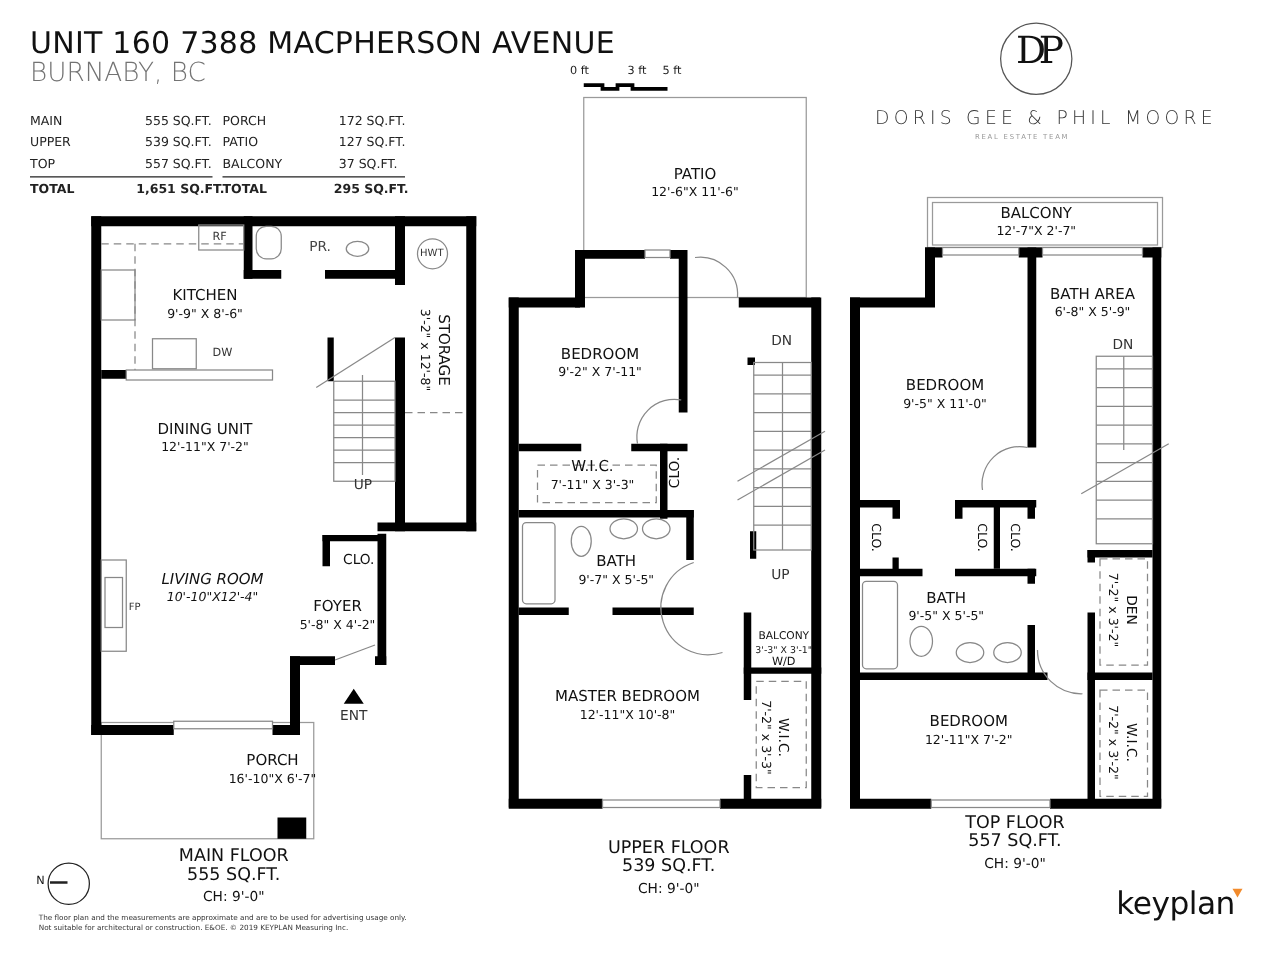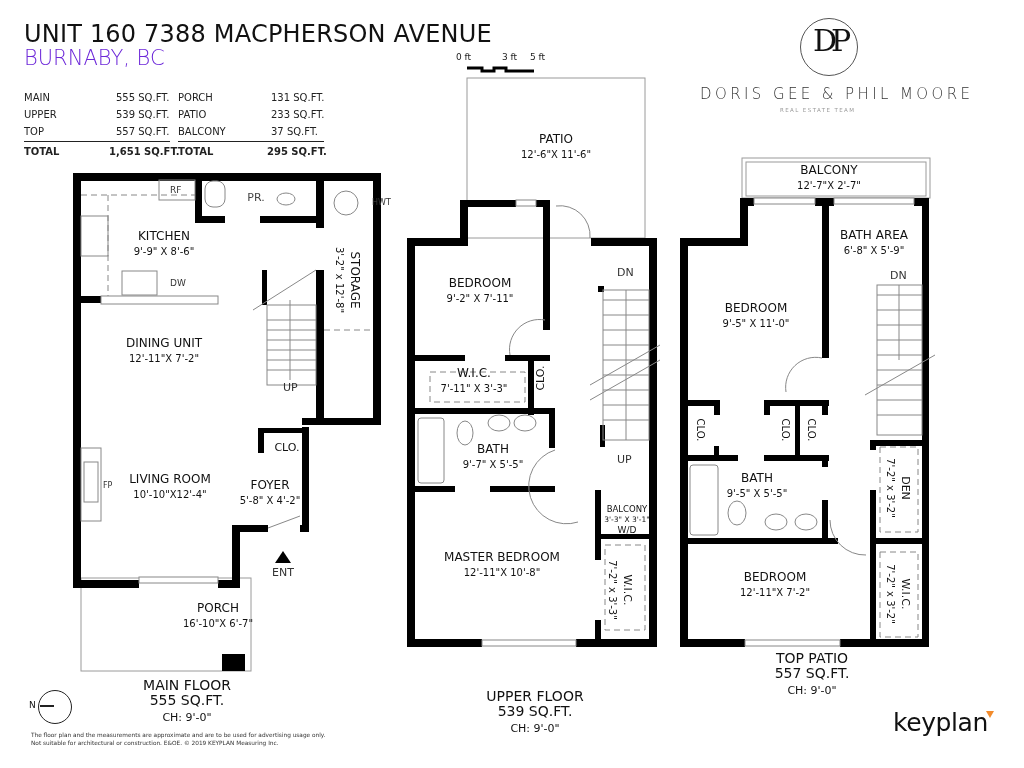--- a/index.html
+++ b/index.html
@@ -1,20 +1,20 @@
 <!DOCTYPE html>
 <html><head>
 <meta charset="utf-8">
 <style>
   html, body { margin: 0; padding: 0; background: #ffffff; }
   body { width: 1024px; height: 768px; position: relative; overflow: hidden;
          font-family: "DejaVu Sans", sans-serif; color: #111; }
   .abs { position: absolute; }
   .title { left: 24px; top: 20px; font-size: 24px; font-weight: 400; letter-spacing: 0.2px; color:#111; white-space: nowrap; }
-  .subtitle { left: 24px; top: 46px; font-size: 21px; font-weight: 300; color:#6d28d9; white-space: nowrap; }
+  .subtitle { left: 24px; top: 46px; font-size: 21px; font-weight: 300; color:#737373; white-space: nowrap; }
   .area-table { left: 24px; top: 92px; font-size: 10px; color:#222; }
   .area-row { position: absolute; white-space: nowrap; }
   .area-row span { position: absolute; }
   .area-line { position: absolute; height: 1px; background: #222; }
   .scale { left: 456px; top: 52px; font-size: 9px; color:#222; }
   .logo-circle { left: 800px; top: 18px; width: 56px; height: 56px; border: 1.2px solid #555; border-radius: 50%; }
   .logo-mono { left: 800px; top: 23px; width: 58px; text-align: center; font-family: "DejaVu Serif", serif; font-size: 30px; color:#111; letter-spacing:-6px; }
   .logo-name { left: 700px; top: 85px; font-size: 15px; font-weight: 300; letter-spacing: 3.4px; color: #333; white-space: nowrap; }
   .logo-tag { left: 780px; top: 107px; font-size: 5.5px; letter-spacing: 1.4px; color:#999; white-space: nowrap; }
   svg.plan { position: absolute; left: 0; top: 0; }
@@ -39,27 +39,27 @@
 <body>
 
 <div class="abs title">UNIT 160 7388 MACPHERSON AVENUE</div>
 <div class="abs subtitle">BURNABY, BC</div>
 
 <div class="abs area-table" style="width:310px;height:70px;">
   <div class="area-row" style="top:0;">
     <span style="left:0">MAIN</span>
     <span style="left:92px">555 SQ.FT.</span>
     <span style="left:154px">PORCH</span>
-    <span style="left:247px">131 SQ.FT.</span>
+    <span style="left:247px">172 SQ.FT.</span>
   </div>
   <div class="area-row" style="top:17px;">
     <span style="left:0">UPPER</span>
     <span style="left:92px">539 SQ.FT.</span>
     <span style="left:154px">PATIO</span>
-    <span style="left:247px">233 SQ.FT.</span>
+    <span style="left:247px">127 SQ.FT.</span>
   </div>
   <div class="area-row" style="top:34px;">
     <span style="left:0">TOP</span>
     <span style="left:92px">557 SQ.FT.</span>
     <span style="left:154px">BALCONY</span>
     <span style="left:247px">37 SQ.FT.</span>
   </div>
   <div class="area-line" style="top:49px;left:0;width:146px;"></div>
   <div class="area-line" style="top:49px;left:154px;width:146px;"></div>
   <div class="area-row" style="top:54px;font-weight:bold;">
@@ -280,41 +280,41 @@
 </svg>
 
 <div class="room-label" style="left:164px;top:229px;">
   <span>KITCHEN</span>
   <span class="dim">9'-9" X 8'-6"</span>
 </div>
 <div class="room-label" style="left:164px;top:336px;">
   <span>DINING UNIT</span>
   <span class="dim">12'-11"X 7'-2"</span>
 </div>
-<div class="room-label" style="left:170px;top:472px;">
+<div class="room-label" style="left:170px;top:456px;font-style:italic;">
   <span>LIVING ROOM</span>
   <span class="dim">10'-10"X12'-4"</span>
 </div>
 <div class="room-label" style="left:270px;top:478px;">
   <span>FOYER</span>
   <span class="dim">5'-8" X 4'-2"</span>
 </div>
 <div class="room-label rot" style="left:348px;top:280px;">
   <span>STORAGE</span>
   <span class="dim">3'-2" x 12'-8"</span>
 </div>
 <div class="room-label" style="left:218px;top:601px;">
   <span>PORCH</span>
   <span class="dim">16'-10"X 6'-7"</span>
 </div>
 <div class="room-label" style="left:256px;top:191px;font-size:11px;color:#444;">PR.</div>
 <div class="room-label" style="left:287px;top:441px;font-size:11px;">CLO.</div>
 <div class="fixture" style="left:170px;top:185px;text-align:right;">RF</div>
 <div class="fixture" style="left:170px;top:278px;">DW</div>
-<div class="fixture" style="left:336px;top:198px;font-size:8px;padding-left:36px;">HWT</div>
+<div class="fixture" style="left:336px;top:198px;font-size:8px;">HWT</div>
 <div class="fixture" style="left:103px;top:481px;font-size:8px;">FP</div>
 <div class="fixture" style="left:283px;top:381px;font-size:11px;">UP</div>
 <div class="fixture" style="left:272px;top:566px;font-size:11px;">ENT</div>
 
 <div class="room-label" style="left:556px;top:132px;">
   <span>PATIO</span>
   <span class="dim">12'-6"X 11'-6"</span>
 </div>
 <div class="room-label" style="left:480px;top:276px;">
   <span>BEDROOM</span>
@@ -376,27 +376,27 @@
   <span>W.I.C.</span>
   <span class="dim">7'-2" x 3'-2"</span>
 </div>
 <div class="fixture" style="left:890px;top:269px;font-size:11px;">DN</div>
 
 <div class="floor-caption" style="left:187px;top:678px;">
   <span class="fn">MAIN FLOOR</span>
   <span class="fa">555 SQ.FT.</span>
   <span class="ch">CH: 9'-0"</span>
 </div>
-<div class="floor-caption" style="left:535px;top:689px;">
+<div class="floor-caption" style="left:535px;top:671px;">
   <span class="fn">UPPER FLOOR</span>
   <span class="fa">539 SQ.FT.</span>
   <span class="ch">CH: 9'-0"</span>
 </div>
 <div class="floor-caption" style="left:812px;top:651px;">
-  <span class="fn">TOP PATIO</span>
+  <span class="fn">TOP FLOOR</span>
   <span class="fa">557 SQ.FT.</span>
   <span class="ch">CH: 9'-0"</span>
 </div>
 
 <div class="abs compass"></div>
 <div class="abs compass-bar"></div>
 <div class="abs compass-n">N</div>
 
 <div class="abs disclaimer">
   <div>The floor plan and the measurements are approximate and are to be used for advertising usage only.</div>

